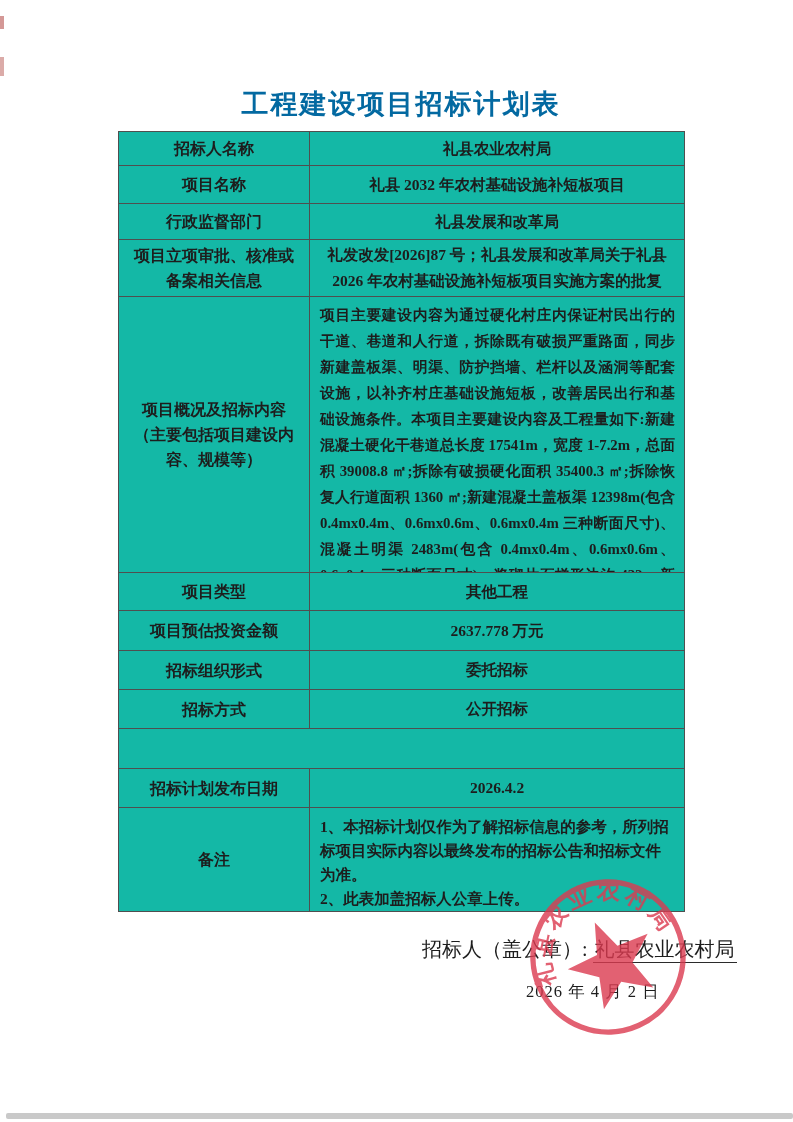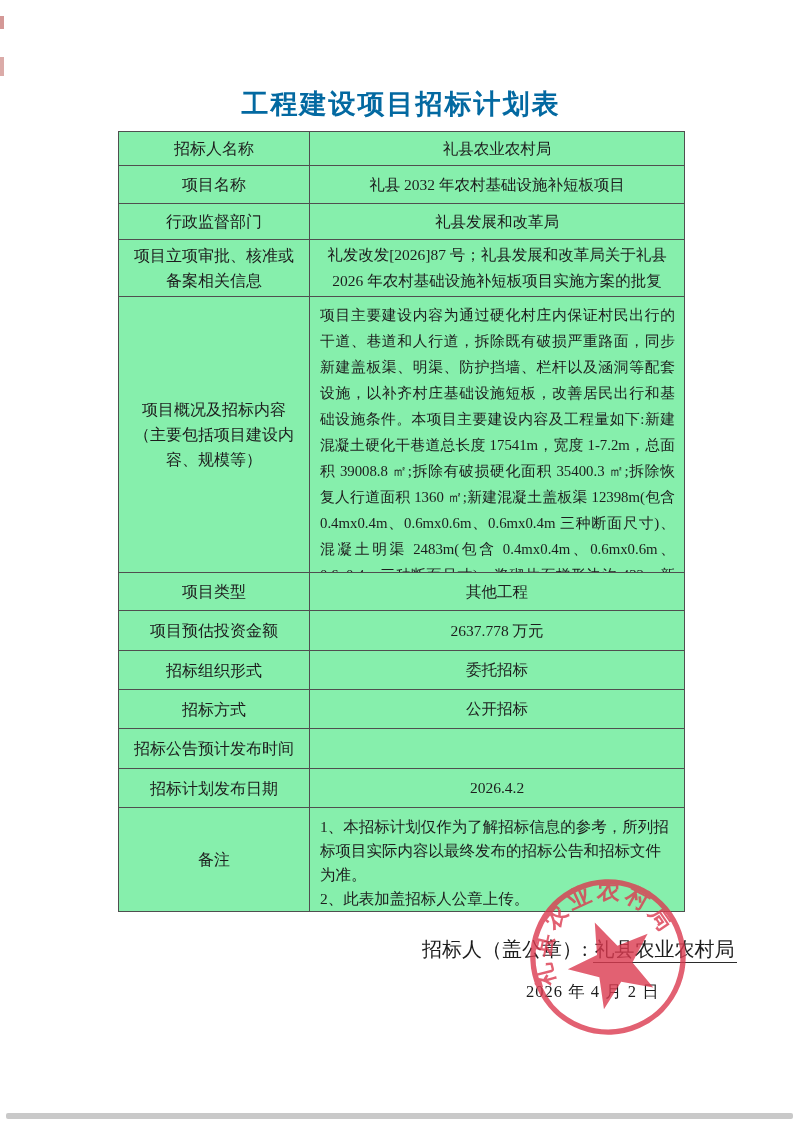--- a/index.html
+++ b/index.html
@@ -6,21 +6,21 @@
   body{
     width:793px;height:1122px;position:relative;background:#ffffff;overflow:hidden;
     font-family:"Liberation Serif","DejaVu Serif",serif;color:#1d1d1d;
   }
   .doc-title{
     position:absolute;left:118px;top:86px;width:566px;text-align:center;
     font-size:27px;font-weight:bold;color:#0369a1;letter-spacing:2px;
   }
   .bid-table{
     position:absolute;left:118px;top:131px;width:565px;
-    border:1px solid #4f4f4f;background:#86efac;
+    border:1px solid #4f4f4f;background:#14b8a6;font-weight:bold;
   }
   .row{display:flex;border-top:1px solid #4f4f4f;}
   .row:first-child{border-top:none;}
   .cell{box-sizing:border-box;overflow:hidden;}
   .label{
     width:191px;border-right:1px solid #4f4f4f;
     display:flex;align-items:center;justify-content:center;
     text-align:center;font-size:16px;line-height:25px;padding:2px 8px;
   }
   .value{
@@ -105,21 +105,20 @@
     <div class="cell label">招标组织形式</div>
     <div class="cell value">委托招标</div>
   </div>
 
   <div class="row" style="height:38px">
     <div class="cell label">招标方式</div>
     <div class="cell value">公开招标</div>
   </div>
 
   <div class="row" style="height:39px">
-    <div class="cell label">招标公告预计发布时间</div>
   </div>
 
   <div class="row" style="height:38px">
     <div class="cell label">招标计划发布日期</div>
     <div class="cell value">2026.4.2</div>
   </div>
 
   <div class="row" style="height:103px">
     <div class="cell label">备注</div>
     <div class="cell value remark">

